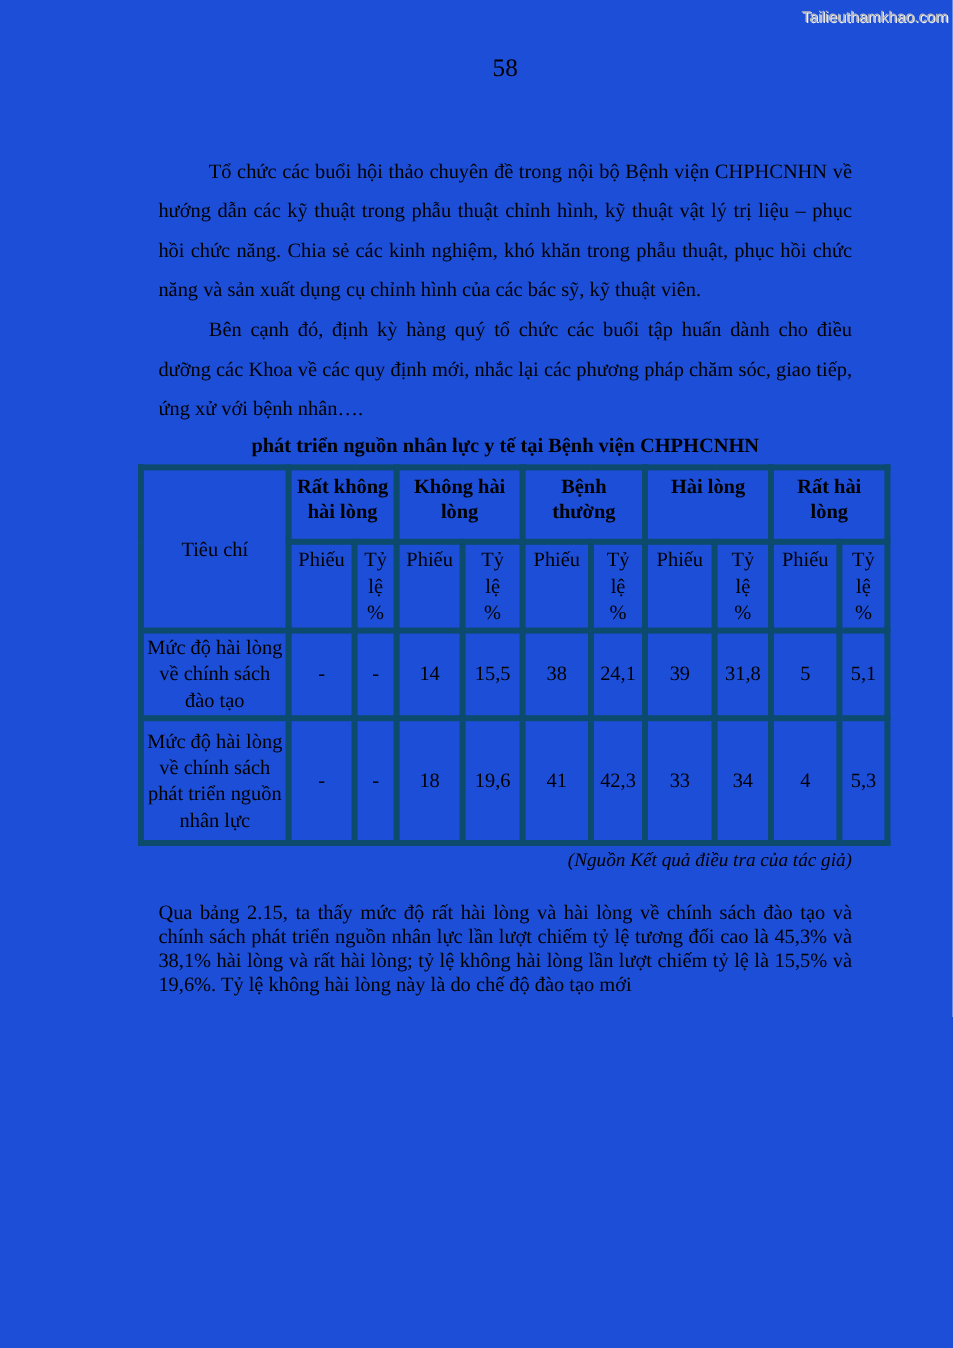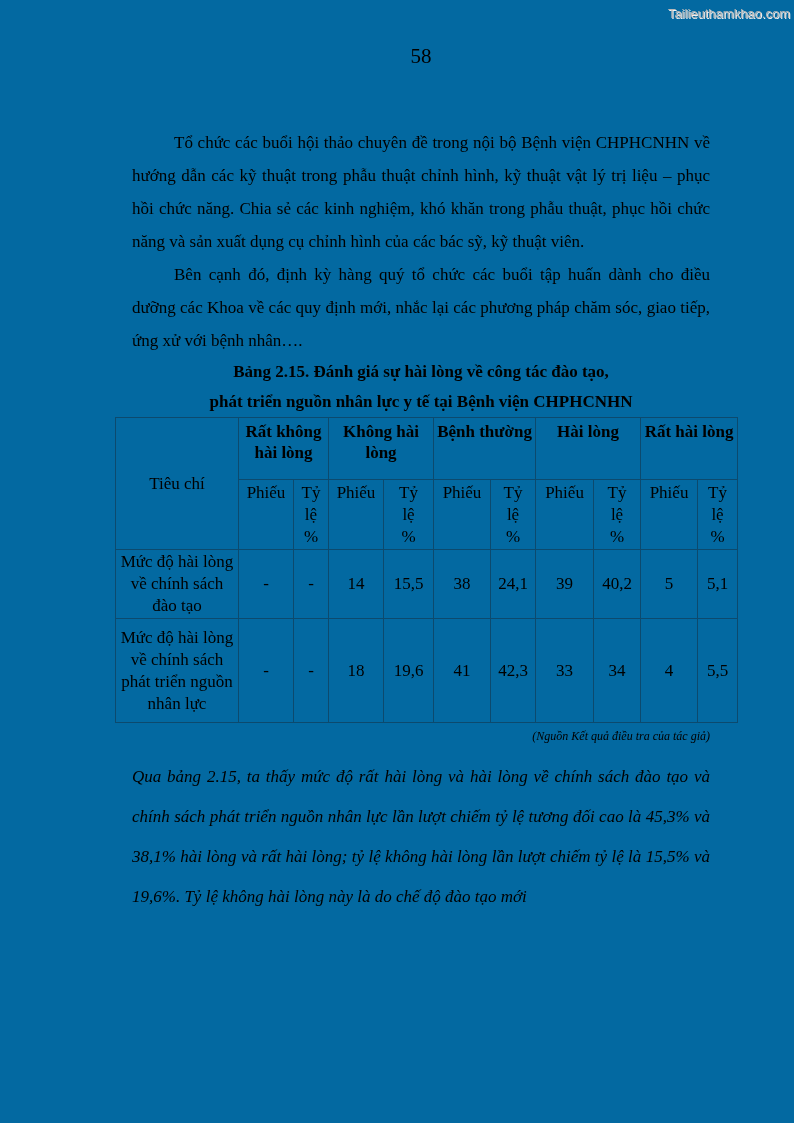--- a/index.html
+++ b/index.html
@@ -1,20 +1,20 @@
 <!DOCTYPE html>
 <html lang="vi"><head>
 <meta charset="utf-8">
 <style>
   html, body { margin: 0; padding: 0; background: #ffffff; }
   .page {
     position: relative;
     width: 794px;
     height: 1123px;
-    background: #0369a1;
+    background: #1d4ed8;
     color: #000000;
     font-family: "Liberation Serif", "DejaVu Serif", serif;
     overflow: hidden;
   }
   .watermark {
     position: absolute;
     top: 6px;
     right: 4px;
     font-family: "Liberation Sans", "DejaVu Sans", sans-serif;
     font-size: 13px;
@@ -36,36 +36,36 @@
     width: 578px;
   }
   .para {
     margin: 0;
     font-size: 17px;
     line-height: 33px;
     text-align: justify;
     text-justify: inter-word;
   }
   .para.indent { text-indent: 42px; }
-  .para.last { line-height: 40px; margin-top: 10px; font-style: italic; }
+  .para.last { line-height: 20px; margin-top: 22px; }
   .table-title {
     font-size: 17px;
     font-weight: bold;
     text-align: center;
     line-height: 30px;
   }
   table.survey {
     table-layout: fixed;
     border-collapse: collapse;
     width: 622px;
     margin-left: -17px;
     font-size: 17px;
   }
   table.survey th, table.survey td {
-    border: 1px solid #0c4a6e;
+    border: 5px solid #0c4a6e;
     padding: 1px 2px;
     text-align: center;
     line-height: 21px;
     font-weight: normal;
     overflow: hidden;
   }
   th.criteria {
     font-weight: bold;
     vertical-align: middle;
   }
@@ -75,21 +75,21 @@
     vertical-align: top;
     padding-top: 3px;
   }
   tr.row-sub { height: 68px; }
   tr.row-sub th { vertical-align: top; padding-top: 2px; line-height: 22px; }
   .wrapnarrow { display: inline-block; width: 26px; }
   tr.data-row td { vertical-align: middle; line-height: 22px; text-align: center; }
   tr.data-row-1 { height: 68px; }
   tr.data-row-2 { height: 104px; }
   .source-note {
-    font-size: 12px;
+    font-size: 16px;
     font-style: italic;
     text-align: right;
     line-height: 22px;
     margin-top: 2px;
   }
 </style>
 </head>
 <body>
 
 <div class="page">
@@ -99,21 +99,20 @@
   <div class="page-number">58</div>
 
   <div class="content">
 
     <p class="para indent">Tổ chức các buổi hội thảo chuyên đề trong nội bộ Bệnh viện CHPHCNHN về hướng dẫn các kỹ thuật trong phẫu thuật chỉnh hình, kỹ thuật vật lý trị liệu – phục hồi chức năng. Chia sẻ các kinh nghiệm, khó khăn trong phẫu thuật, phục hồi chức năng và sản xuất dụng cụ chỉnh hình của các bác sỹ, kỹ thuật viên.</p>
 
     <p class="para indent">Bên cạnh đó, định kỳ hàng quý tổ chức các buổi tập huấn dành cho điều dưỡng các Khoa về các quy định mới, nhắc lại các phương pháp chăm sóc, giao tiếp, ứng xử với bệnh nhân….</p>
 
 
     <div class="table-title">
-      <div>Bảng 2.15. Đánh giá sự hài lòng về công tác đào tạo,</div>
       <div>phát triển nguồn nhân lực y tế tại Bệnh viện CHPHCNHN</div>
     </div>
 
     <table class="survey">
       <colgroup>
         <col style="width:123px">
         <col style="width:55px">
           <col style="width:35px">
         <col style="width:55px">
           <col style="width:50px">
@@ -149,36 +148,36 @@
       <tbody>
         <tr class="data-row data-row-1">
           <td>Mức độ hài lòng về chính sách đào tạo</td>
           <td>-</td>
           <td>-</td>
           <td>14</td>
           <td>15,5</td>
           <td>38</td>
           <td>24,1</td>
           <td>39</td>
-          <td>40,2</td>
+          <td>31,8</td>
           <td>5</td>
           <td>5,1</td>
         </tr>
         <tr class="data-row data-row-2">
           <td>Mức độ hài lòng về chính sách phát triển nguồn nhân lực</td>
           <td>-</td>
           <td>-</td>
           <td>18</td>
           <td>19,6</td>
           <td>41</td>
           <td>42,3</td>
           <td>33</td>
           <td>34</td>
           <td>4</td>
-          <td>5,5</td>
+          <td>5,3</td>
         </tr>
       </tbody>
     </table>
 
     <div class="source-note">(Nguồn Kết quả điều tra của tác giả)</div>
 
     <p class="para last">Qua bảng 2.15, ta thấy mức độ rất hài lòng và hài lòng về chính sách đào tạo và chính sách phát triển nguồn nhân lực lần lượt chiếm tỷ lệ tương đối cao là 45,3% và 38,1% hài lòng và rất hài lòng; tỷ lệ không hài lòng lần lượt chiếm tỷ lệ là 15,5% và 19,6%. Tỷ lệ không hài lòng này là do chế độ đào tạo mới</p>
 
   </div>
 </div>

